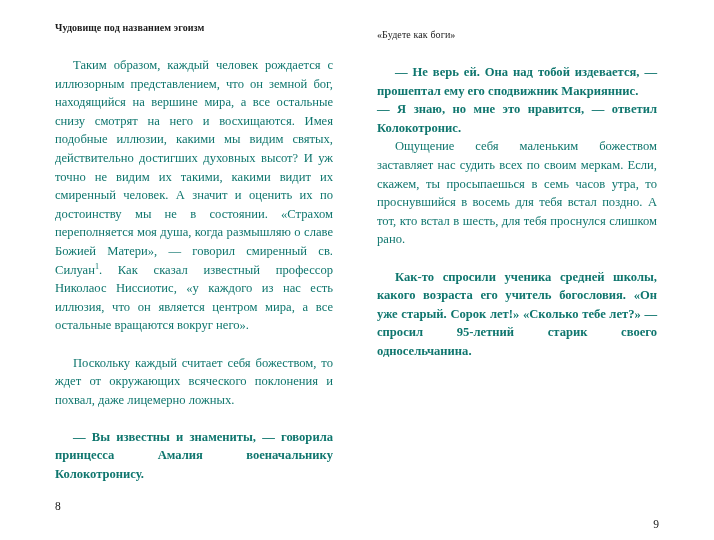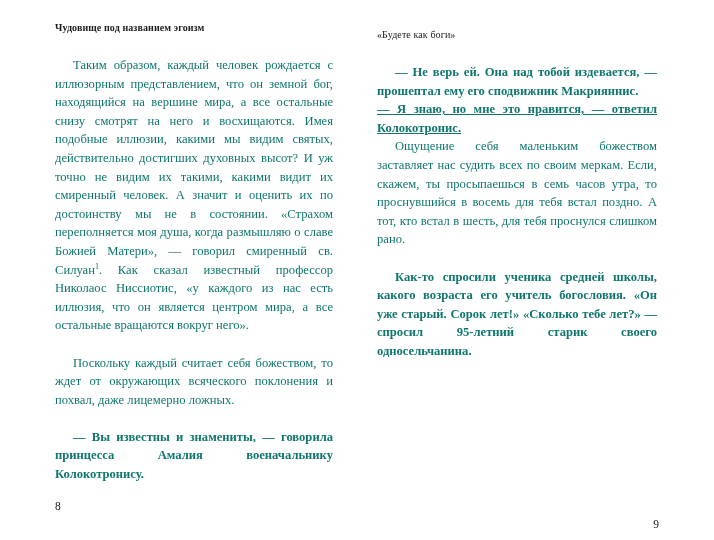--- a/index.html
+++ b/index.html
@@ -84,21 +84,20 @@
   }
 
   p.bold {
     font-weight: 700;
     text-indent: 18px;
   }
 
   p.bold-noindent {
     font-weight: 700;
     text-indent: 0;
-    text-decoration: underline;
   }
 
   sup {
     font-size: 8px;
     vertical-align: super;
     line-height: 0;
   }
 
   .folio {
     position: absolute;

